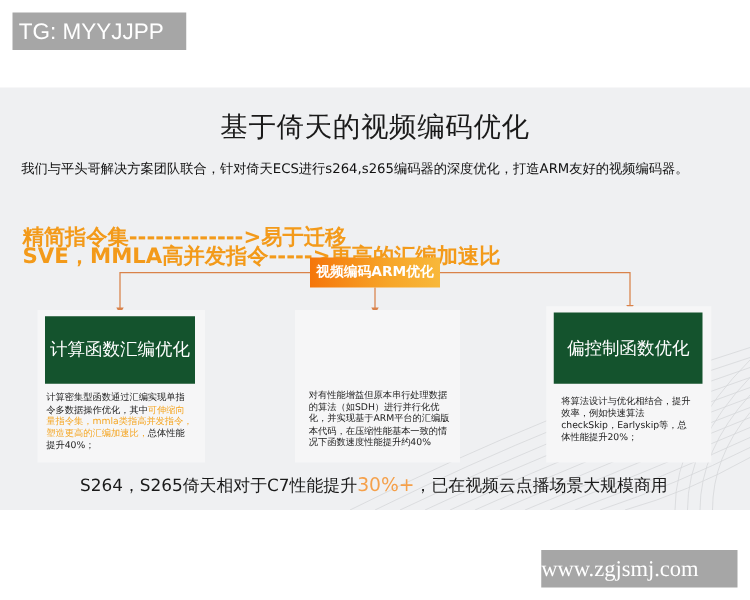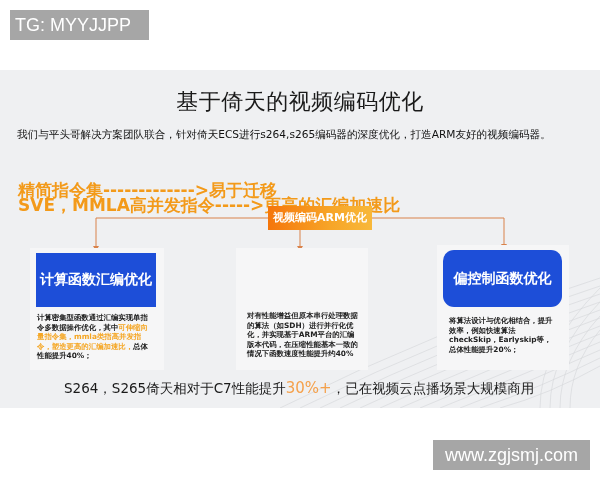--- a/index.html
+++ b/index.html
@@ -8,22 +8,22 @@
     background: #ffffff;
     font-family: "DejaVu Sans", "Liberation Sans", sans-serif;
   }
   .wm-top {
     position: absolute; left: 10px; top: 10px; width: 139px; height: 30px;
     background: #a6a6a6; color: #ffffff; font-family: "Liberation Sans", sans-serif;
     font-size: 18px; line-height: 30px; padding-left: 5px; box-sizing: border-box;
   }
   .wm-bottom {
     position: absolute; left: 433px; top: 440px; width: 157px; height: 30px;
-    background: #a6a6a6; color: #ffffff; font-family: Liberation Sans, sans-serif;
-    font-size: 18px; line-height: 30px; text-align: center;
+    background: #a6a6a6; color: #ffffff; font-family: Liberation Serif, serif;
+    font-size: 18px; line-height: 30px; 
   }
   .slide {
     position: absolute; left: 0; top: 70px; width: 600px; height: 338px;
     background: #eff0f2; overflow: hidden;
   }
   .deco {
     position: absolute; right: 0; bottom: 0; width: 360px; height: 140px;
   }
   .title {
     position: absolute; left: 0; width: 600px; top: 17px; text-align: center;
@@ -34,33 +34,33 @@
     white-space: nowrap;
   }
   .features {
     position: absolute; left: 18px; top: 83px; font-size: 17px; line-height: 14.5px;
     color: #f39a1a; font-weight: bold; white-space: nowrap; margin-top: 30px;
   }
   .root-box {
     position: absolute; left: 248px; top: 136px; width: 104px; height: 24px;
     background: linear-gradient(90deg, #f5760b 0%, #f7a528 60%, #f8b83a 100%);
     color: #fff; font-size: 11px; font-weight: bold; line-height: 24px; text-align: center;
-    z-index: 2; white-space: nowrap; margin-left: 20px;
+    z-index: 2; white-space: nowrap;
   }
   .connector { position: absolute; left: 0; top: 0; width: 600px; height: 338px; z-index: 1; }
   .card {
     position: absolute; background: #f6f6f7; z-index: 1;
   }
   .card-head {
-    position: absolute; background: #1d4ed8; color: #fff; font-weight: bold;
+    position: absolute; background: #14532d; color: #fff; font-weight: normal;
     font-size: 14px; text-align: center; display: flex; align-items: center; justify-content: center;
     white-space: nowrap; z-index: 2;
   }
   .card-body {
-    position: absolute; font-size: 7.4px; line-height: 9.6px; color: #222; z-index: 2; font-weight: bold;
+    position: absolute; font-size: 7.4px; line-height: 9.6px; color: #222; z-index: 2;
   }
   .hl { color: #f5a623; }
   .bottom-line {
     position: absolute; left: 64px; top: 309px; font-size: 13.5px; color: #1a1a1a;
     white-space: nowrap; z-index: 2;
   }
   .bottom-line .pct { color: #f5a04a; font-size: 15px; }
 </style>
 </head>
 <body>
@@ -114,21 +114,21 @@
   <div class="card" style="left:30px; top:178px; width:134px; height:122px;"></div>
   <div class="card-head" style="left:36px; top:183px; width:120px; height:54px;">计算函数汇编优化</div>
   <div class="card-body" style="left:37px; top:243px; width:118px;">
     <span>计算密集型函数通过汇编实现单指令多数据操作优化，其中</span><span class="hl">可伸缩向量指令集，mmla类指高并发指令，塑造更高的汇编加速比，</span><span>总体性能提升40%；</span>
   </div>
 
   <div class="card" style="left:236px; top:178px; width:132px; height:122px;"></div>
   <div class="card-body" style="left:247px; top:241px; width:114px;">对有性能增益但原本串行处理数据的算法（如SDH）进行并行化优化，并实现基于ARM平台的汇编版本代码，在压缩性能基本一致的情况下函数速度性能提升约40%</div>
 
   <div class="card" style="left:437px; top:175px; width:132px; height:125px;"></div>
-  <div class="card-head" style="left:443px; top:180px; width:119px; height:57px;border-radius:11px;">偏控制函数优化</div>
+  <div class="card-head" style="left:443px; top:180px; width:119px; height:57px;">偏控制函数优化</div>
   <div class="card-body" style="left:449px; top:246px; width:106px;">将算法设计与优化相结合，提升效率，例如快速算法checkSkip，Earlyskip等，总体性能提升20%；</div>
 
   <div class="bottom-line">
     <span>S264，S265倚天相对于C7性能提升</span><span class="pct">30%+</span><span>，已在视频云点播场景大规模商用</span>
   </div>
 </div>
 
 <div class="wm-bottom">www.zgjsmj.com</div>
 
 </body></html>

